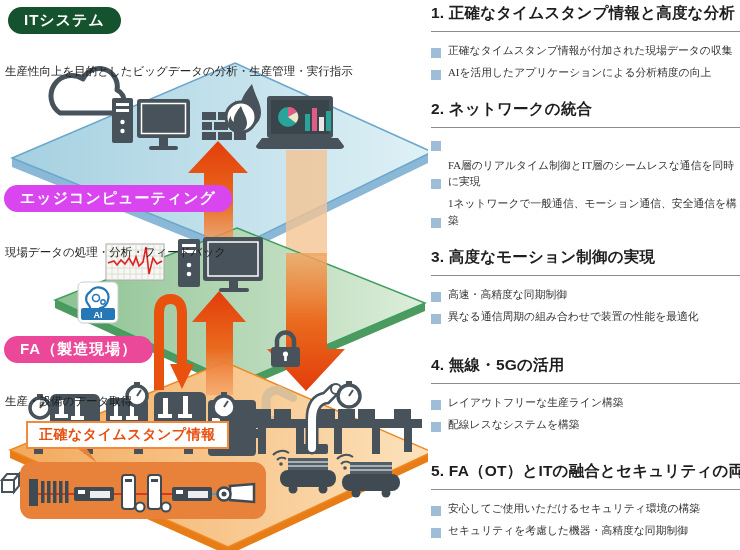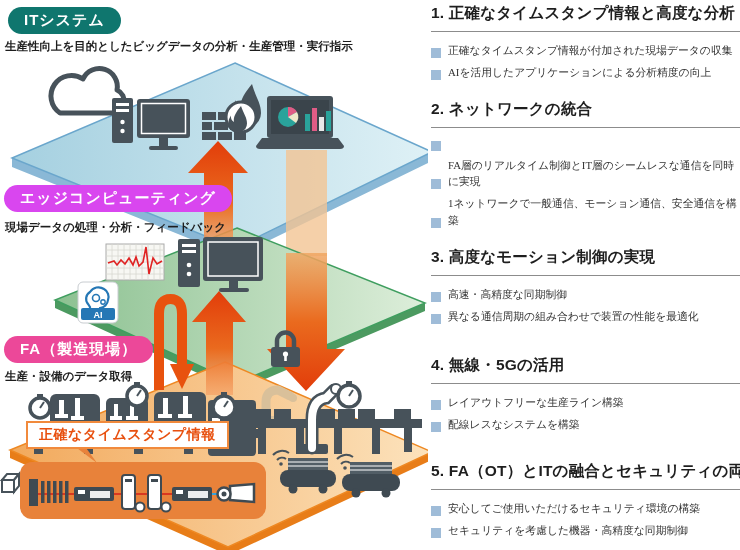--- a/index.html
+++ b/index.html
@@ -5,24 +5,24 @@
   * { margin:0; padding:0; box-sizing:border-box; }
   html,body { width:740px; height:550px; }
   body { font-family:"Liberation Sans","DejaVu Sans",sans-serif; background:#fff; overflow:hidden; }
   .canvas { position:relative; width:740px; height:550px; background:#fff; }
 
   
   .diagram { position:absolute; left:0; top:0; width:428px; height:550px; }
   .diagram svg { position:absolute; left:0; top:0; }
   .badge { position:absolute; color:#fff; font-weight:bold; font-size:15px; padding:4px 16px;
            border-radius:17px; letter-spacing:1px; white-space:nowrap; }
-  .badge.it   { left:8px;  top:7px;   background:#0f766e; }
+  .badge.it   { left:8px;  top:7px;   background:#14532d; }
   .badge.edge { left:4px;  top:185px; background:#d946ef; }
   .badge.fa   { left:4px;  top:336px; background:#ec4899; }
-  .cap { position:absolute; font-size:11.5px; font-weight:bold; color:#1d1d1d; white-space:nowrap; }
+  .cap { position:absolute; font-size:11.5px; font-weight:normal; color:#1d1d1d; white-space:nowrap;margin-top:25px; }
   .cap.it   { left:5px; top:39px; }
   .cap.edge { left:5px; top:220px; }
   .cap.fa   { left:5px; top:369px; }
   .ts-label { position:absolute; left:26px; top:421px; background:#fff; border:2px solid #f18a3c;
               color:#e8500f; font-weight:bold; font-size:14px; padding:3px 11px;
               white-space:nowrap; letter-spacing:.5px; }
 
   
   .features { position:absolute; left:426px; top:0; width:314px; height:432px; padding-left:5px; }
   .feature { position:absolute; left:5px; right:0; }

